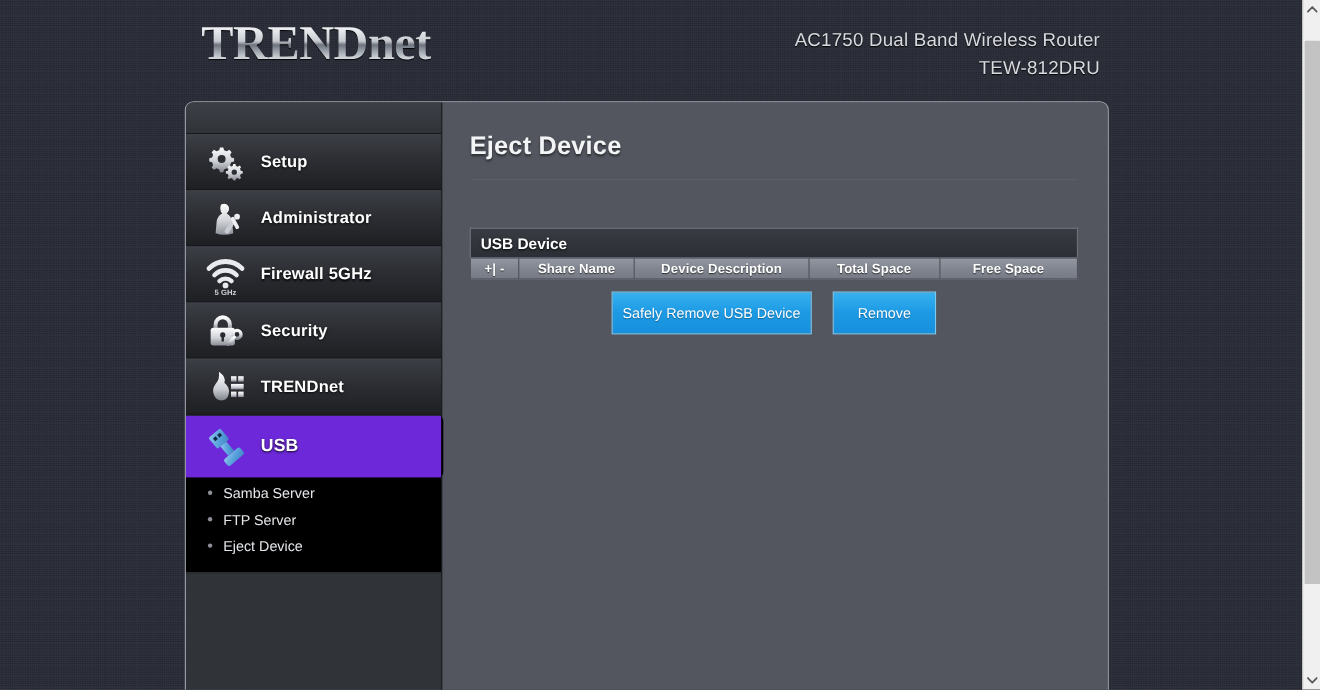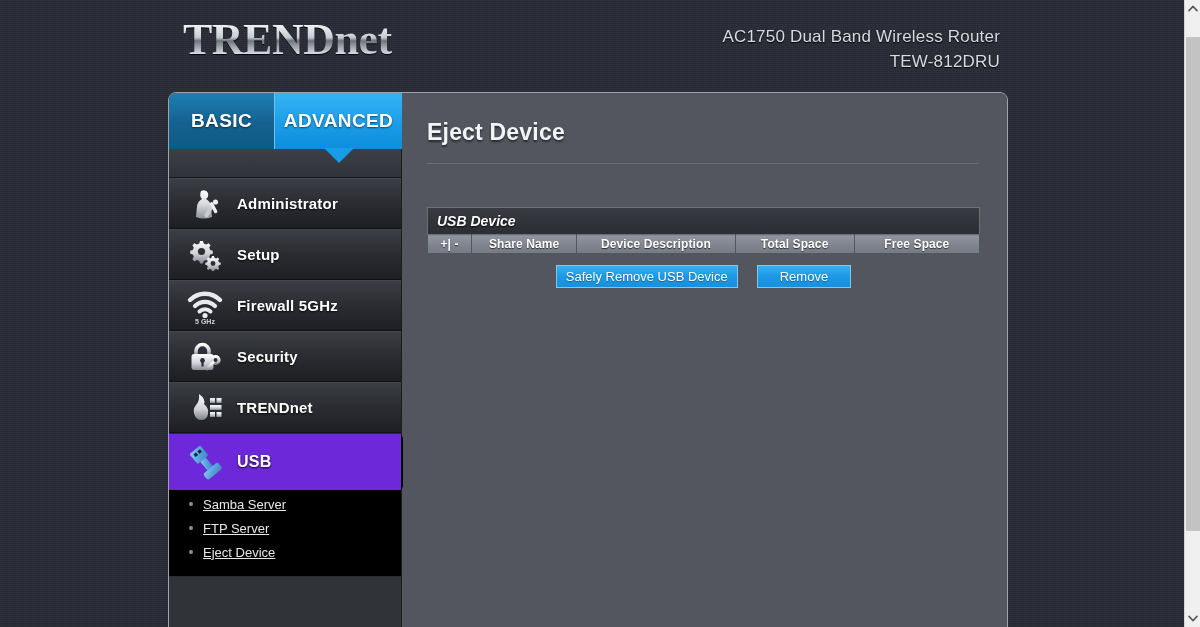--- a/index.html
+++ b/index.html
@@ -194,21 +194,20 @@
   }
   .submenu-item {
     display: flex;
     align-items: center;
     height: 24px;
     padding-left: 20px;
     font-size: 13px;
     color: #e4e6ea;
     cursor: pointer;
     text-shadow: 0 1px 1px #000;
-    text-decoration: underline;
   }
   .submenu-item .dot {
     width: 4px; height: 4px;
     border-radius: 50%;
     background: #8d9097;
     margin-right: 10px;
     flex: 0 0 4px;
   }
 
   
@@ -244,21 +243,20 @@
     border: 1px solid #6d7079;
     border-bottom: none;
     height: 27px;
     display: flex;
     align-items: center;
     padding-left: 9px;
     font-size: 14px;
     font-weight: bold;
     color: #ffffff;
     text-shadow: 0 1px 2px #000;
-    font-style: italic;
   }
   table.devices {
     width: 100%;
     border-collapse: collapse;
     table-layout: fixed;
   }
   table.devices th {
     background: linear-gradient(180deg, #9296a0 0%, #81858f 50%, #767a85 100%);
     border: 1px solid #53565f;
     border-top: 1px solid #6d7079;
@@ -275,21 +273,21 @@
     display: flex;
     justify-content: center;
     gap: 19px;
     margin-top: 11px;
   }
   .btn {
     background: linear-gradient(180deg, #37b1f0 0%, #1d9ae4 48%, #1790dd 100%);
     border: 1px solid #7fc9ee;
     color: #ffffff;
     font-size: 13px;
-    height: 23px;
+    height: 39px;
     line-height: 21px;
     padding: 0 9px;
     cursor: pointer;
     text-shadow: 0 1px 1px rgba(0,0,0,0.35);
     font-family: "Liberation Sans", sans-serif;
     white-space: nowrap;
   }
   .btn-refresh { padding: 0 22px; }
 
   
@@ -336,72 +334,63 @@
     <div class="model">
       <div>AC1750 Dual Band Wireless Router</div>
       <div>TEW-812DRU</div>
     </div>
   </div>
 
   <div class="frame">
 
     <div class="sidebar">
 
-      <div class="tabs">
-        <div class="tab tab-basic">
-          <span>BASIC</span>
-        </div>
-        <div class="tab tab-advanced">
-          <span>ADVANCED</span>
-          <span class="tab-arrow"></span>
-        </div>
-      </div>
 
       <div class="tab-gap"></div>
 
       <div class="menu">
-
-        <div class="menu-item">
-          <span class="mi-icon">
-            <svg width="34" height="32" viewBox="0 0 34 32">
-              <defs>
-                <linearGradient id="gsil" x1="0" y1="0" x2="0" y2="1">
-                  <stop offset="0" stop-color="#fdfdfd"></stop>
-                    <stop offset="0.5" stop-color="#d6d8dc"></stop>
-                    <stop offset="1" stop-color="#8f939a"></stop>
-                </linearGradient>
-              </defs>
-              <path d="M13 3 q5 -2 7 2 q1 4 -2 6 q4 2 5 7 l1 11 q-8 3 -16 0 l1 -11 q1 -5 5 -7 q-3 -3 -1 -8 z" fill="url(#gsil)"></path>
-              <rect x="19" y="17" width="4" height="13" rx="1.6" transform="rotate(32 21 23)" fill="#c9ccd2"></rect>
-              <rect x="24" y="14" width="3.4" height="12" rx="1.5" transform="rotate(-28 25 20)" fill="#eceef1"></rect>
-              <circle cx="27.5" cy="14" r="2.6" fill="#eceef1"></circle>
-            </svg>
-          </span>
-          <span class="mi-label">Administrator</span>
-        </div>
 
         <div class="menu-item">
           <span class="mi-icon">
             <svg width="34" height="32" viewBox="0 0 34 32">
               <defs>
                 <linearGradient id="ggr" x1="0" y1="0" x2="0" y2="1">
                   <stop offset="0" stop-color="#fbfbfc"></stop>
                     <stop offset="0.55" stop-color="#cfd2d7"></stop>
                     <stop offset="1" stop-color="#83878e"></stop>
                 </linearGradient>
               </defs>
               <g fill="url(#ggr)">
                 <path d="M12 2 l3 0 .7 2.6 2.5 1 2.3-1.4 2.1 2.1 -1.4 2.3 1 2.5 2.6 .7 0 3 -2.6 .7 -1 2.5 1.4 2.3 -2.1 2.1 -2.3-1.4 -2.5 1 -.7 2.6 -3 0 -.7-2.6 -2.5-1 -2.3 1.4 -2.1-2.1 1.4-2.3 -1-2.5 -2.6-.7 0-3 2.6-.7 1-2.5 -1.4-2.3 2.1-2.1 2.3 1.4 2.5-1 z"></path>
                 <circle cx="13.5" cy="12.5" r="3.6" fill="#2c2f34"></circle>
                 <path d="M24 17 l2 0 .5 1.8 1.7 .7 1.6-1 1.4 1.4 -1 1.6 .7 1.7 1.8 .5 0 2 -1.8 .5 -.7 1.7 1 1.6 -1.4 1.4 -1.6-1 -1.7 .7 -.5 1.8 -2 0 -.5-1.8 -1.7-.7 -1.6 1 -1.4-1.4 1-1.6 -.7-1.7 -1.8-.5 0-2 1.8-.5 .7-1.7 -1-1.6 1.4-1.4 1.6 1 1.7-.7 z"></path>
                 <circle cx="25" cy="24.5" r="2.4" fill="#2c2f34"></circle>
               </g>
             </svg>
           </span>
           <span class="mi-label">Setup</span>
+        </div>
+
+        <div class="menu-item">
+          <span class="mi-icon">
+            <svg width="34" height="32" viewBox="0 0 34 32">
+              <defs>
+                <linearGradient id="gsil" x1="0" y1="0" x2="0" y2="1">
+                  <stop offset="0" stop-color="#fdfdfd"></stop>
+                    <stop offset="0.5" stop-color="#d6d8dc"></stop>
+                    <stop offset="1" stop-color="#8f939a"></stop>
+                </linearGradient>
+              </defs>
+              <path d="M13 3 q5 -2 7 2 q1 4 -2 6 q4 2 5 7 l1 11 q-8 3 -16 0 l1 -11 q1 -5 5 -7 q-3 -3 -1 -8 z" fill="url(#gsil)"></path>
+              <rect x="19" y="17" width="4" height="13" rx="1.6" transform="rotate(32 21 23)" fill="#c9ccd2"></rect>
+              <rect x="24" y="14" width="3.4" height="12" rx="1.5" transform="rotate(-28 25 20)" fill="#eceef1"></rect>
+              <circle cx="27.5" cy="14" r="2.6" fill="#eceef1"></circle>
+            </svg>
+          </span>
+          <span class="mi-label">Administrator</span>
         </div>
 
 
         <div class="menu-item">
           <span class="mi-icon">
             <svg width="40" height="38" viewBox="0 0 40 38">
               <g fill="none" stroke="#e8eaee" stroke-linecap="round">
                 <path d="M5 13 a21 21 0 0 1 30 0" stroke-width="4.4"></path>
                 <path d="M10 19 a14 14 0 0 1 20 0" stroke-width="4.2"></path>
                 <path d="M14.5 24.5 a8 8 0 0 1 11 0" stroke-width="4"></path>

